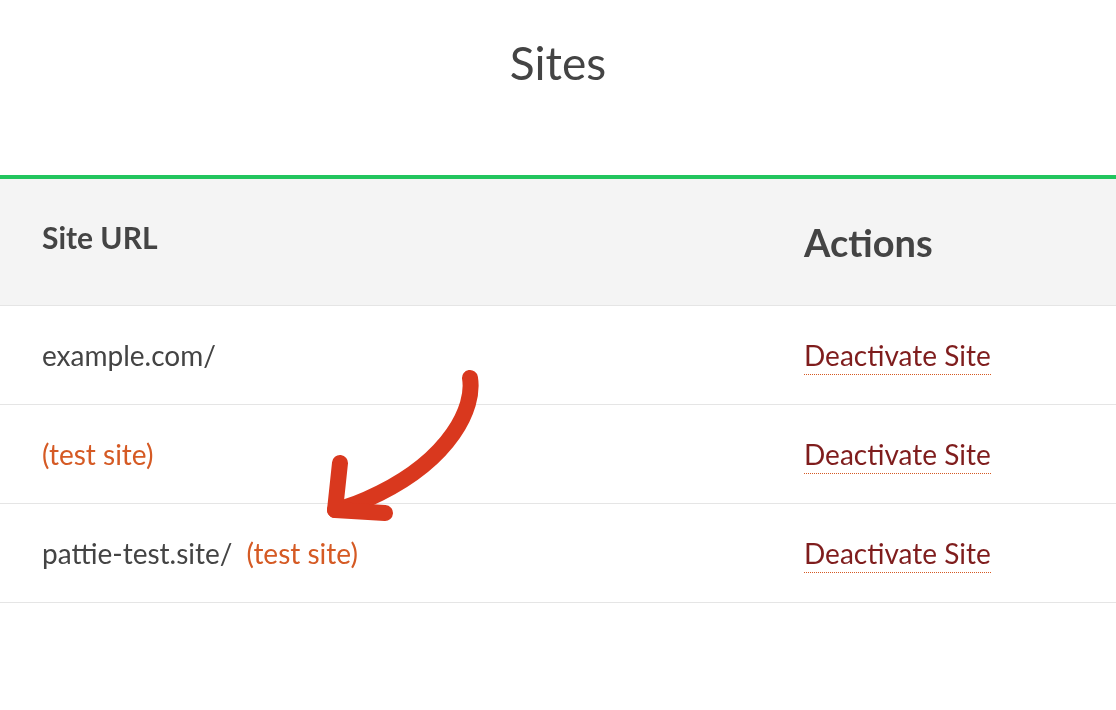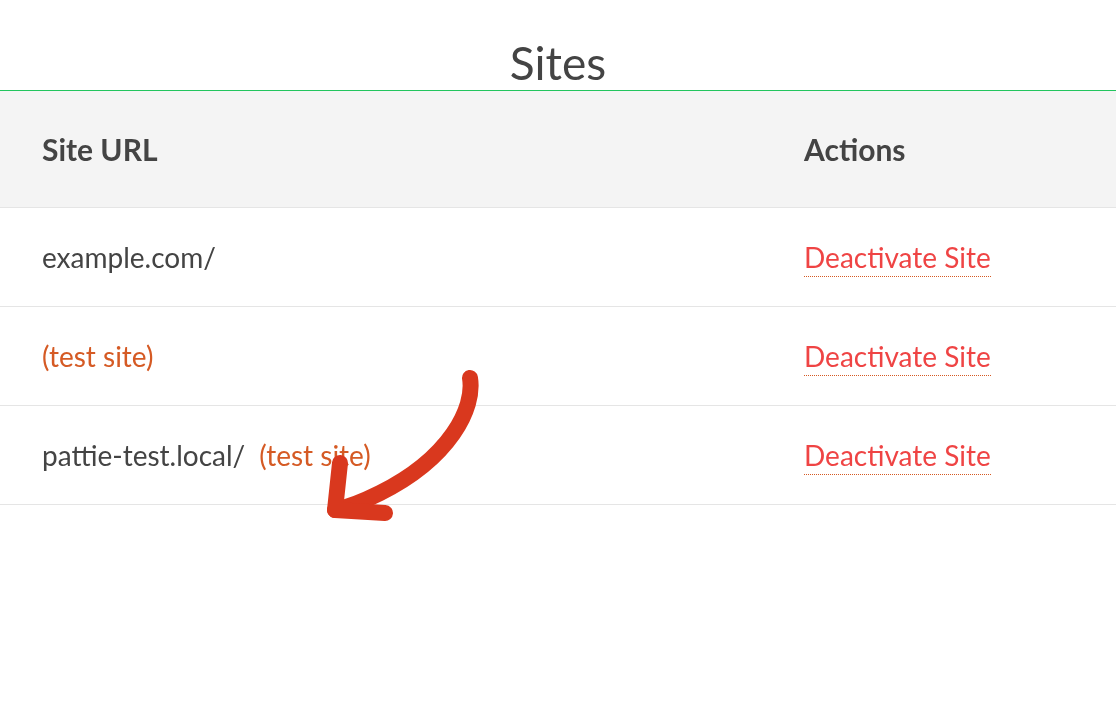--- a/index.html
+++ b/index.html
@@ -14,37 +14,38 @@
       width: 1116px;
       height: 710px;
       overflow: hidden;
     }
     .page-title {
       text-align: center;
       font-size: 46px;
       font-weight: 400;
       color: #444;
       margin-top: 35px;
+      margin-bottom: 85px;
     }
     .table-header {
       display: flex;
       background: #f4f4f4;
       padding: 40px 42px;
-      border-top: 1px solid #22c55e;
+      border-top: 4px solid #22c55e;
       border-bottom: 1px solid #e5e5e5;
     }
     .col-url {
       flex: 1;
       font-size: 30px;
       font-weight: 700;
       color: #444;
     }
     .col-actions {
       width: 270px;
-      font-size: 30px;
+      font-size: 38px;
       font-weight: 700;
       color: #444;
     }
     .table-row {
       display: flex;
       align-items: flex-end;
       padding: 32px 42px;
       border-bottom: 1px solid #e5e5e5;
     }
     .site-url {
@@ -57,21 +58,21 @@
     }
     .test-badge {
       font-size: 28px;
       color: #d55a24;
     }
     .action-cell {
       width: 270px;
     }
     .deactivate-link {
       font-size: 28px;
-      color: #ef4444;
+      color: #7f1d1d;
       text-decoration: none;
       border-bottom: 1px dotted #d55a24;
       padding-bottom: 2px;
     }
     .arrow-overlay {
       position: absolute;
       top: 358px;
       left: 300px;
       pointer-events: none;
     }
@@ -100,21 +101,21 @@
   <div class="site-url">
     <span class="test-badge">(test site)</span>
   </div>
   <div class="action-cell">
     <a href="#" class="deactivate-link">Deactivate Site</a>
   </div>
 </div>
 
 <div class="table-row">
   <div class="site-url">
-    <span>pattie-test.local/</span>
+    <span>pattie-test.site/</span>
     <span class="test-badge">(test site)</span>
   </div>
   <div class="action-cell">
     <a href="#" class="deactivate-link">Deactivate Site</a>
   </div>
 </div>
 
 <svg class="arrow-overlay" width="200" height="180">
   <path d="M 170 20 
            C 175 50, 150 100, 80 135

